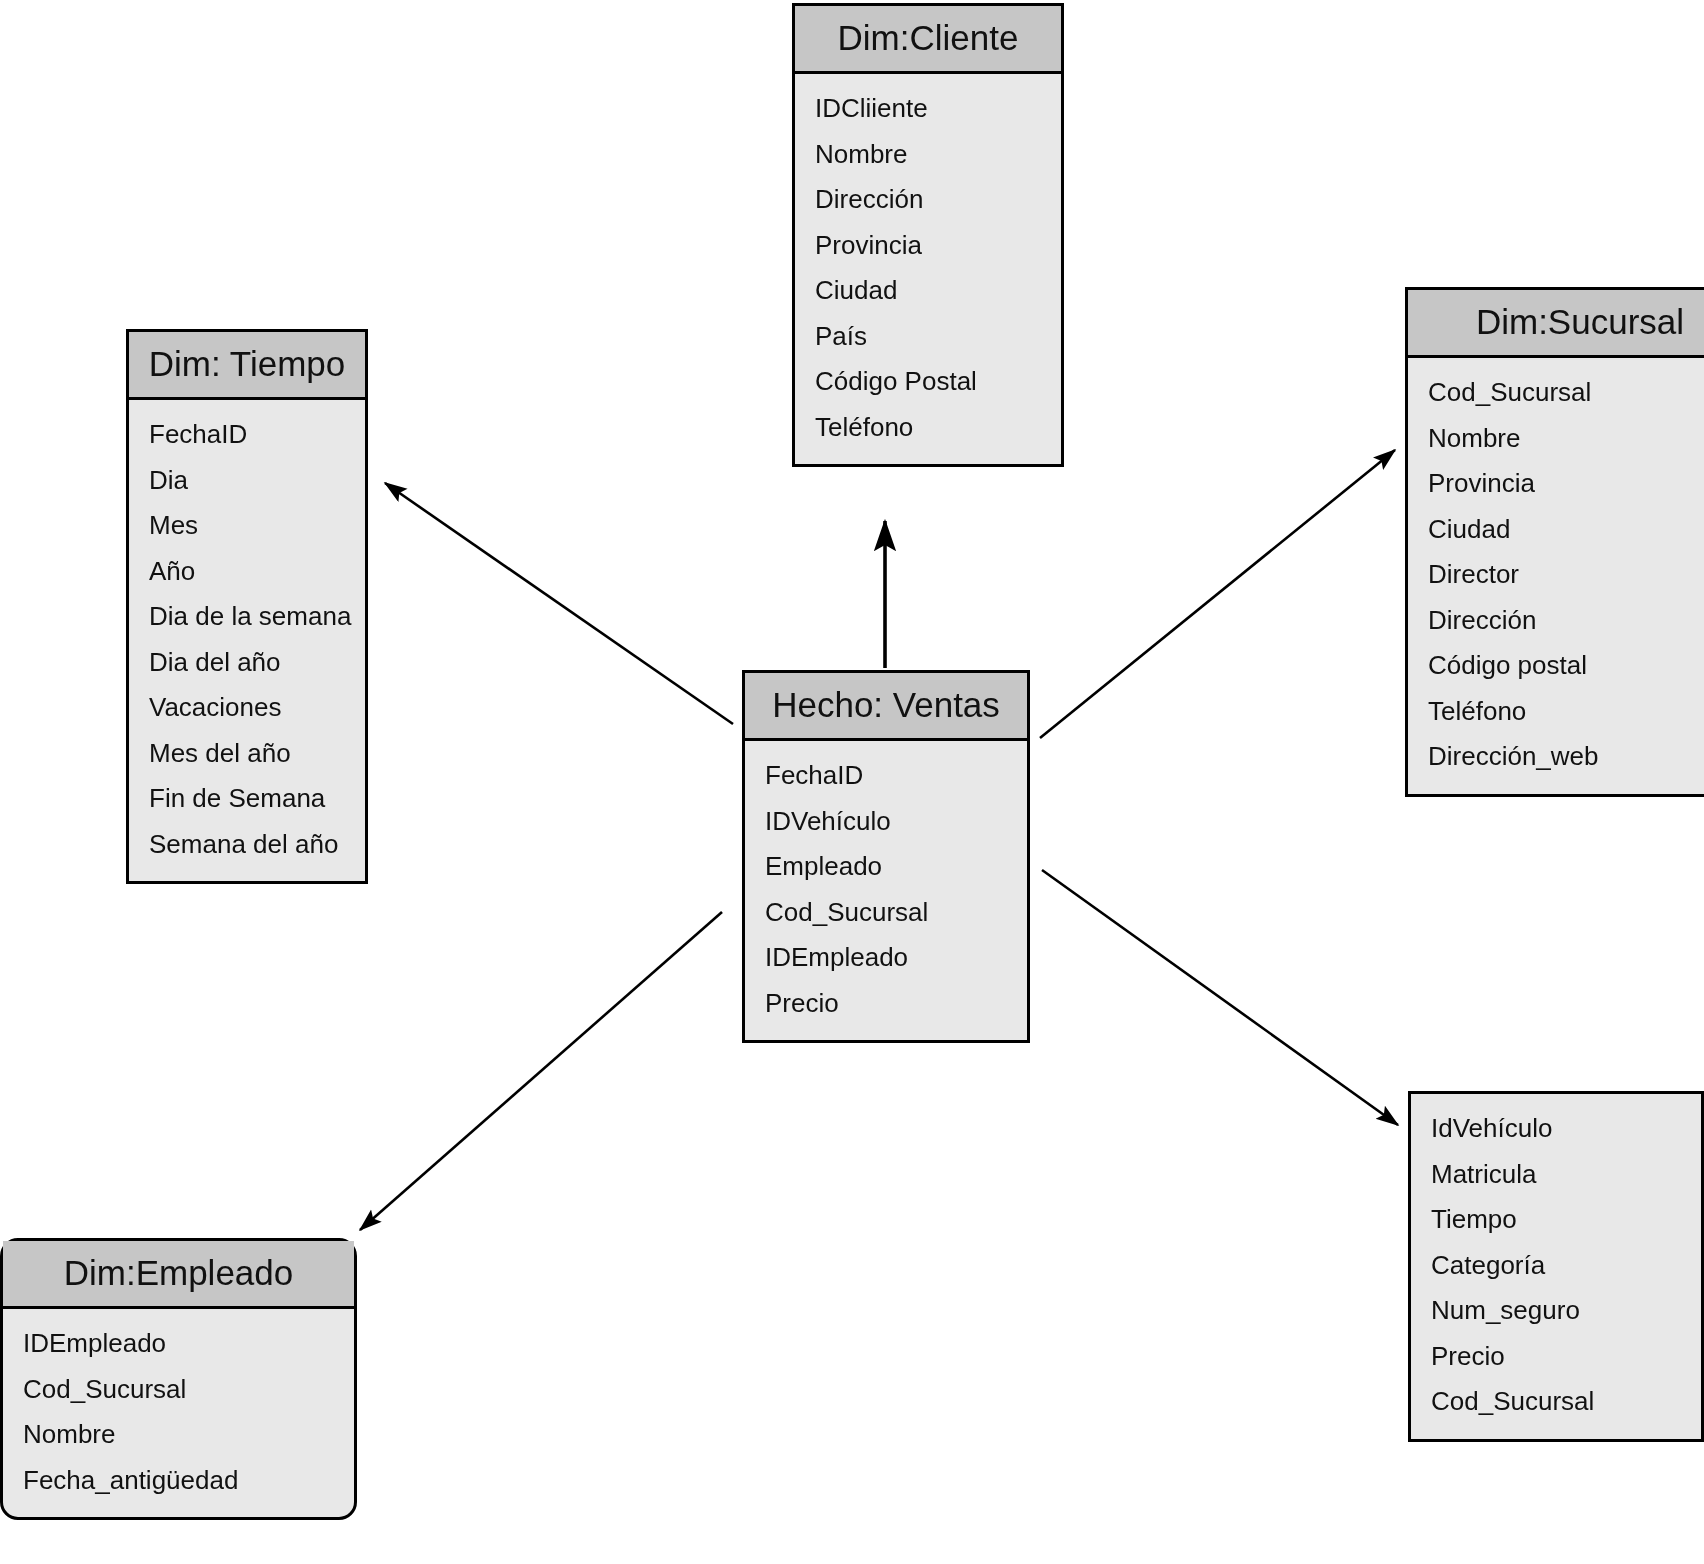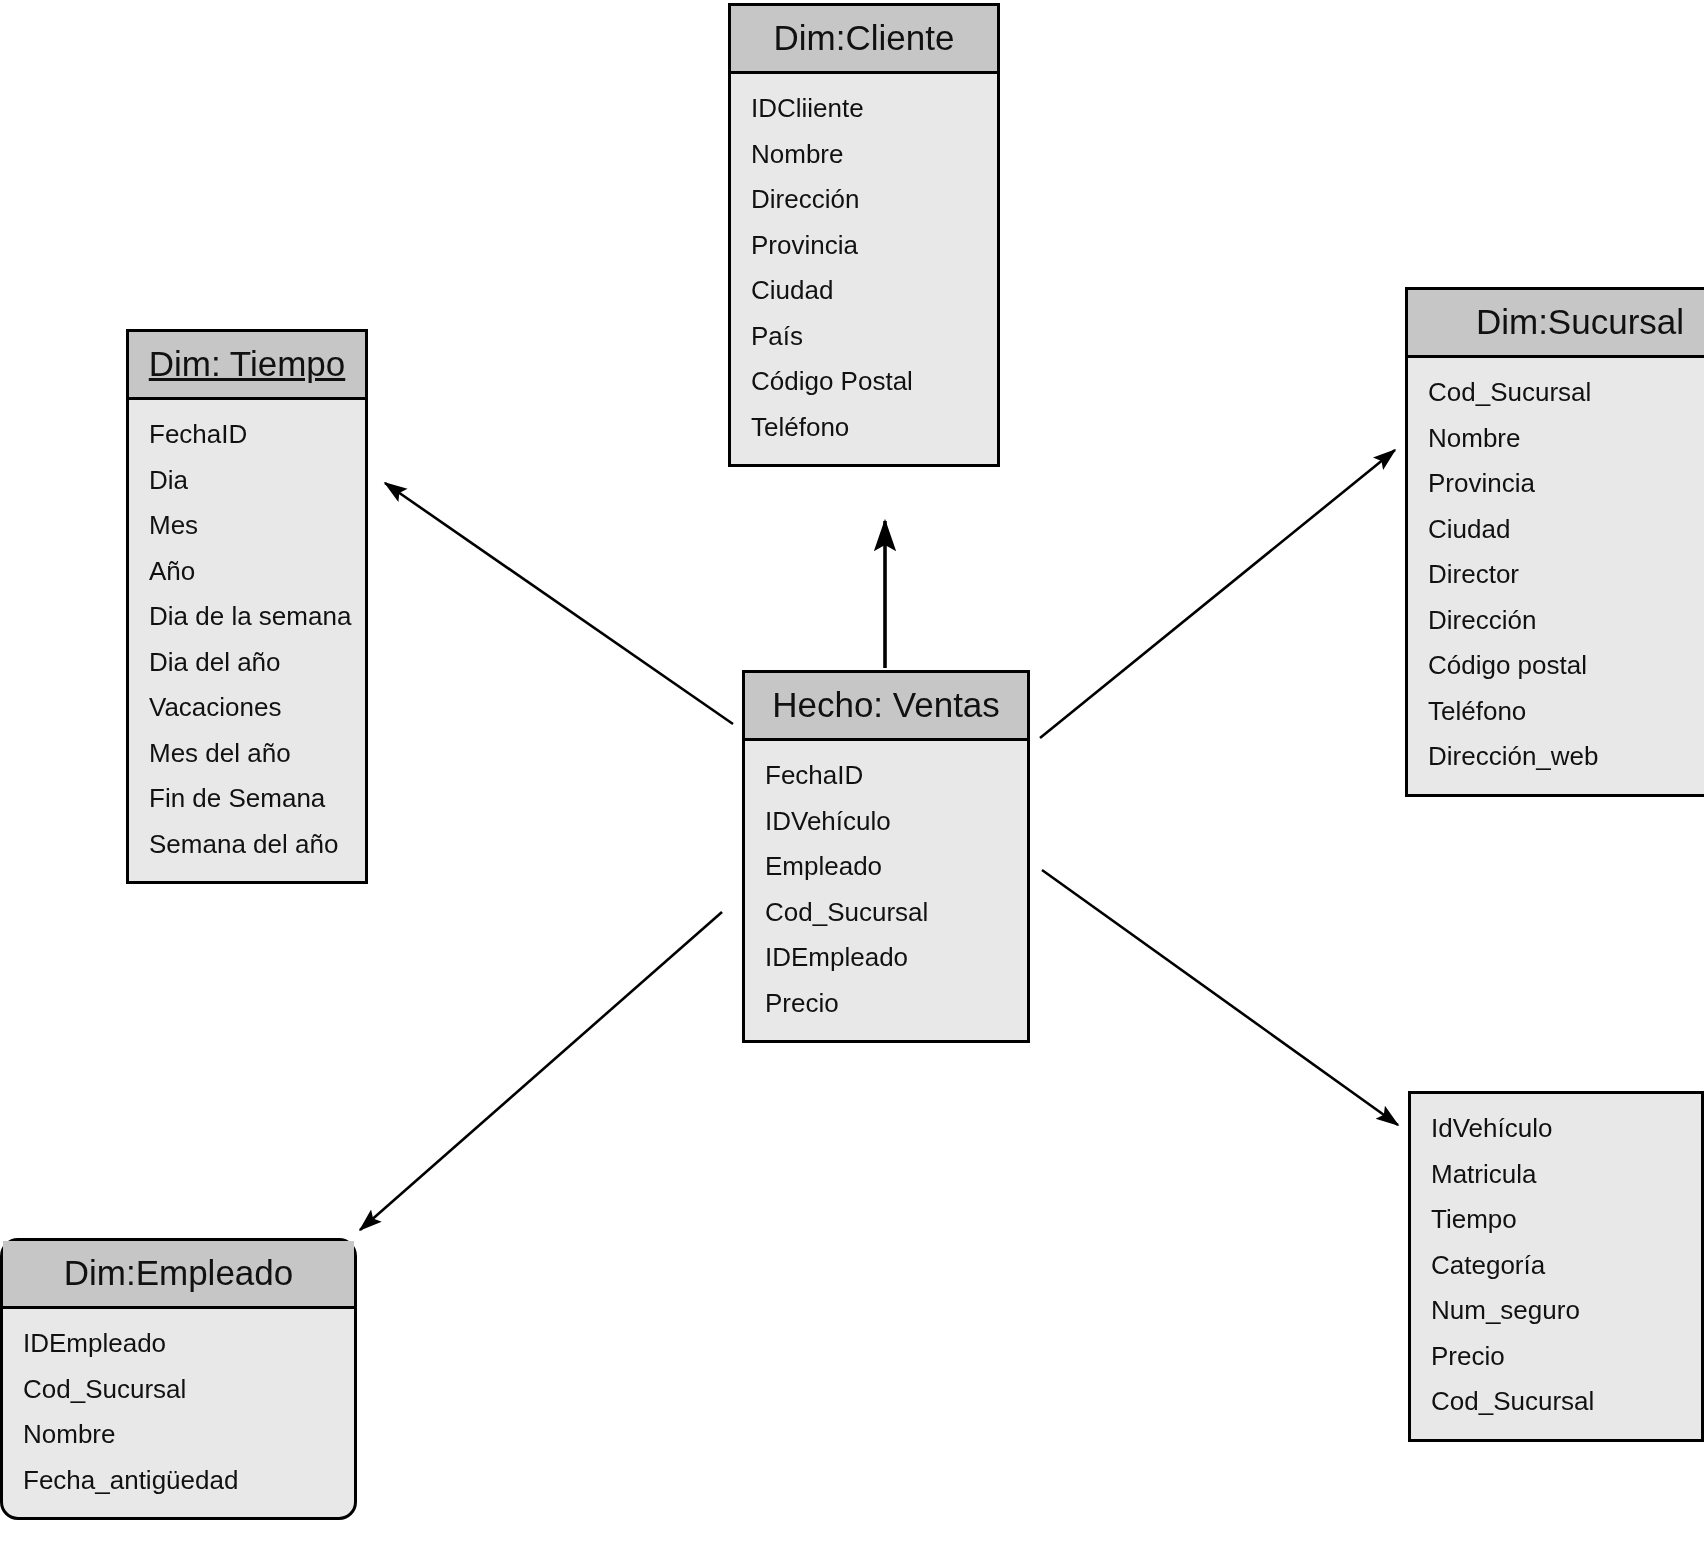--- a/index.html
+++ b/index.html
@@ -49,28 +49,28 @@
   }
   .field {
     font-size: 26px;
     line-height: 45.5px;
     color: #111111;
     padding-left: 20px;
     white-space: nowrap;
   }
 
   
-  #ent-cliente   { left: 728px;  top: 3px;    width: 272px; }
+  #ent-cliente   { left: 792px;  top: 3px;    width: 272px; }
   #ent-tiempo    { left: 126px;  top: 329px;  width: 242px; }
   #ent-sucursal  { left: 1405px; top: 287px;  width: 350px; }
   #ent-ventas    { left: 742px;  top: 670px;  width: 288px; }
   #ent-empleado  { left: 0px;    top: 1238px; width: 357px; border-radius: 18px; }
   #ent-vehiculos { left: 1408px; top: 1091px; width: 296px; }
 
-  #ent-tiempo .entity-header { padding-left: 0; padding-right: 0; text-decoration: underline; }
+  #ent-tiempo .entity-header { padding-left: 0; padding-right: 0; }
 </style>
 </head>
 <body>
 
 <div id="canvas">
 
   <svg id="connectors" viewBox="0 0 1704 1564" width="1704" height="1564" xmlns="http://www.w3.org/2000/svg">
     <defs>
       <marker id="arrowhead" markerWidth="9" markerHeight="9" refX="8.4" refY="3.1" orient="auto" markerUnits="strokeWidth">
         <path d="M0,0 L9,3.1 L0,6.2 L1.7,3.1 z" fill="#000000"></path>

